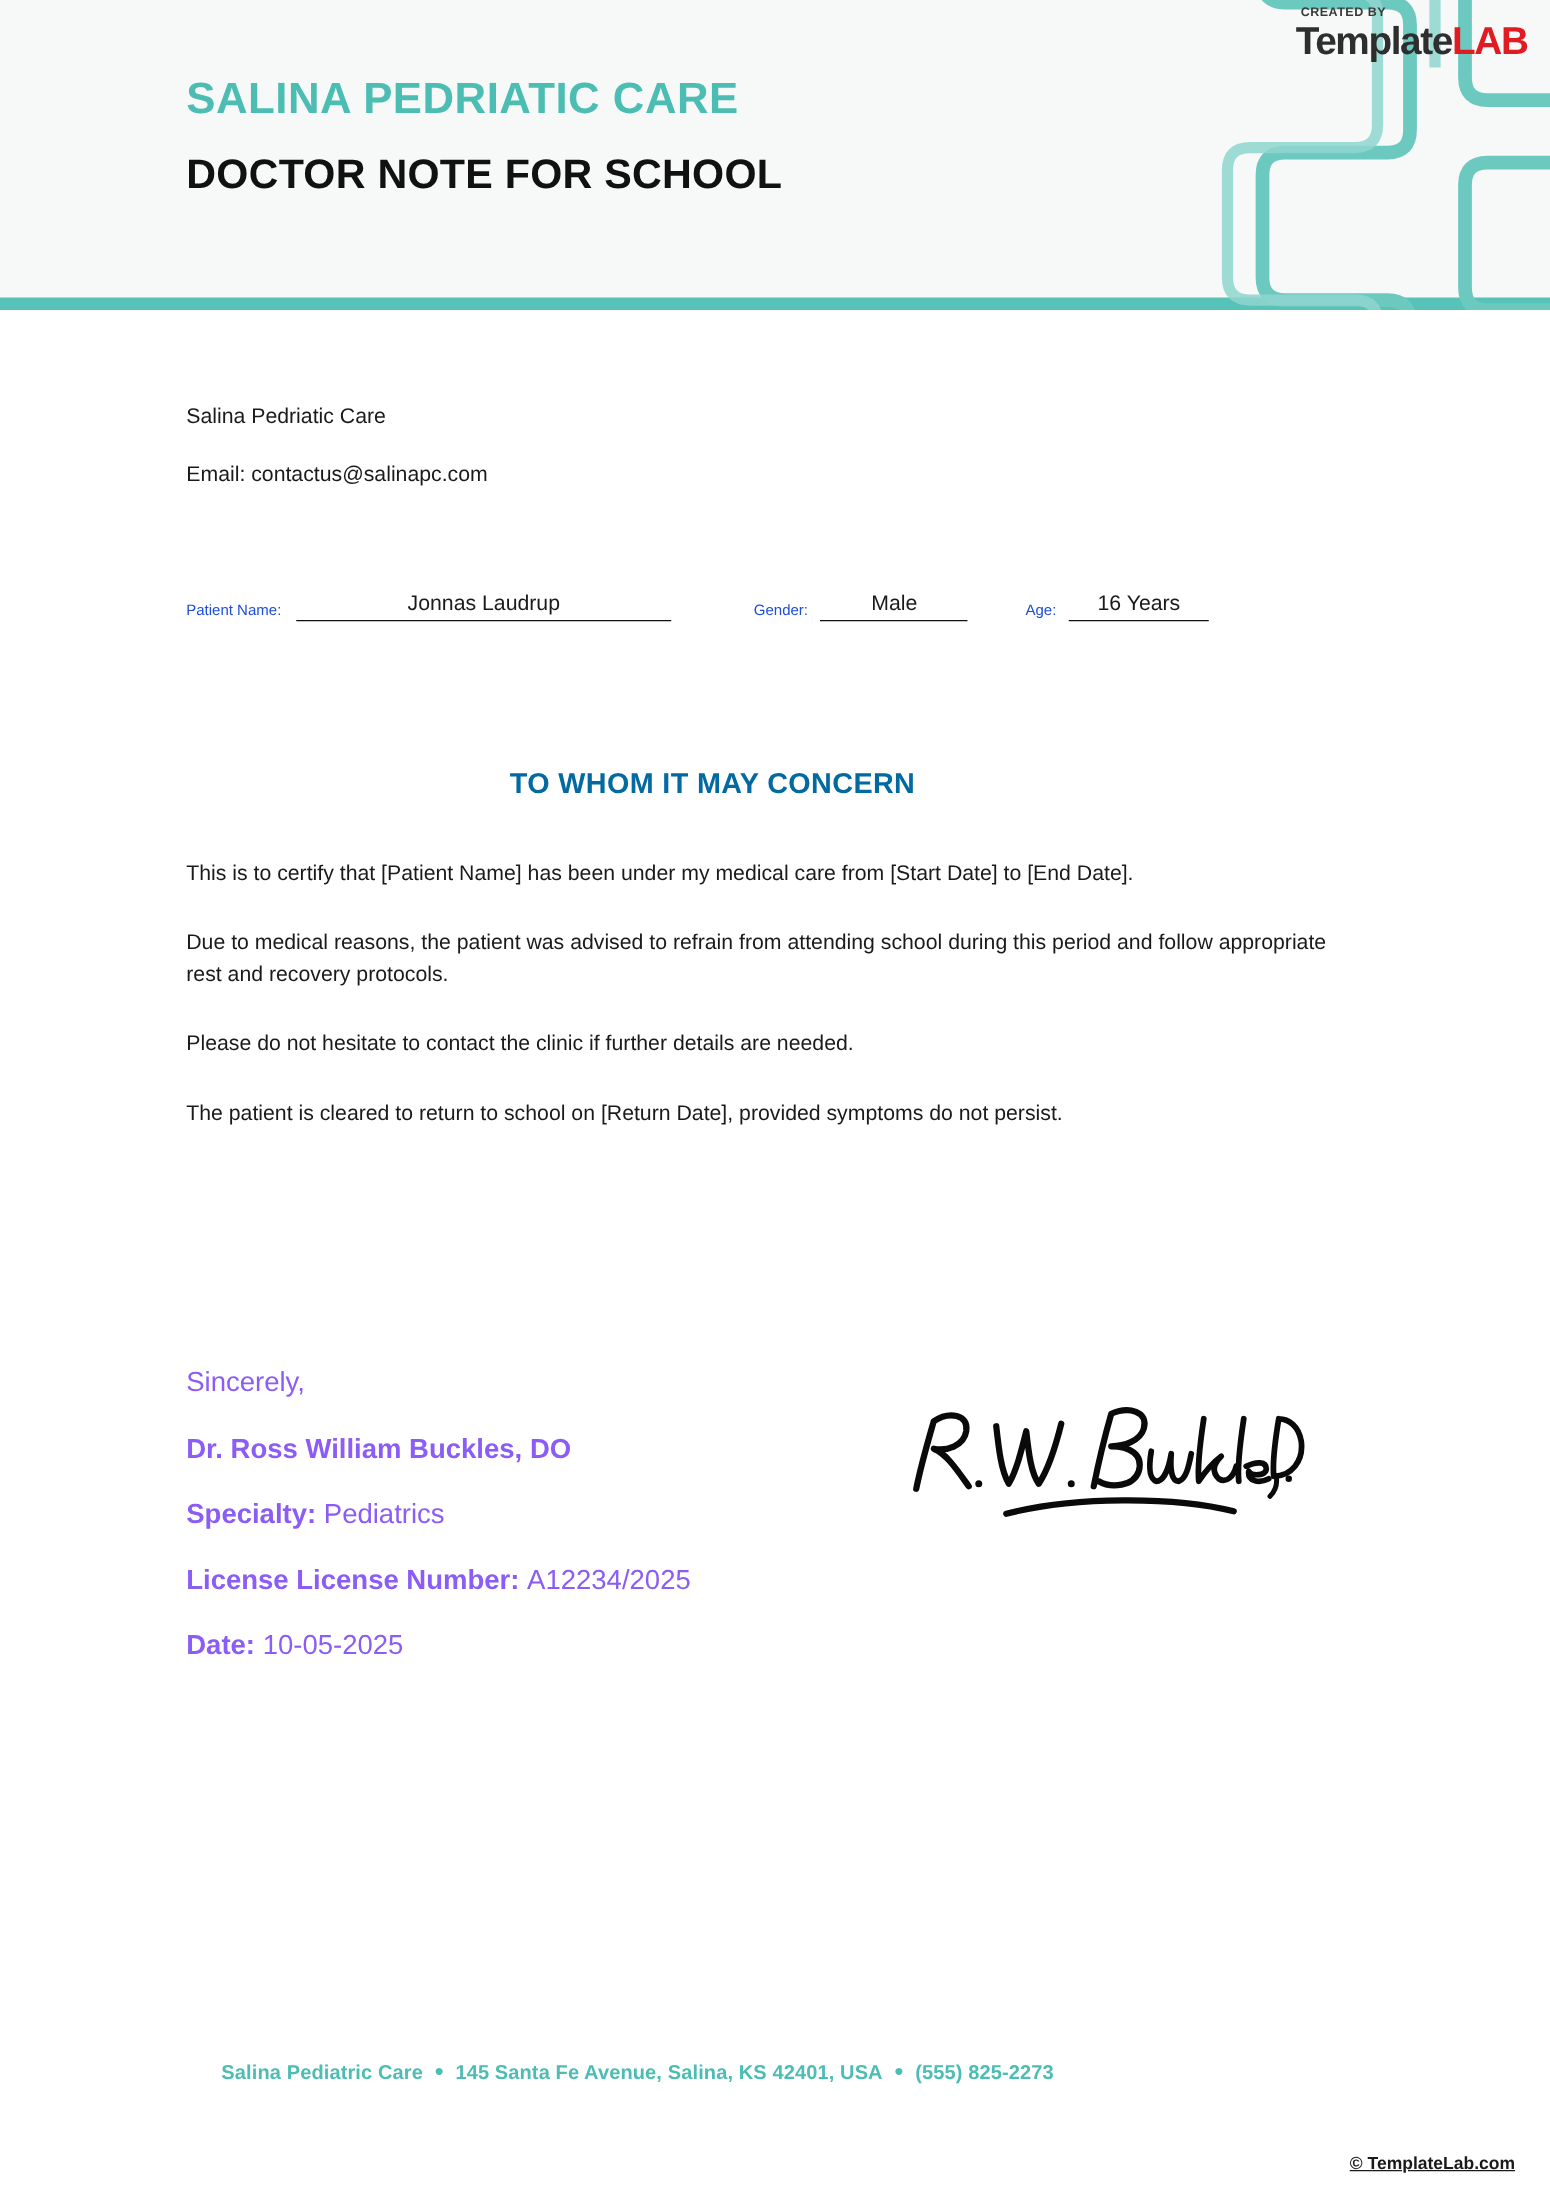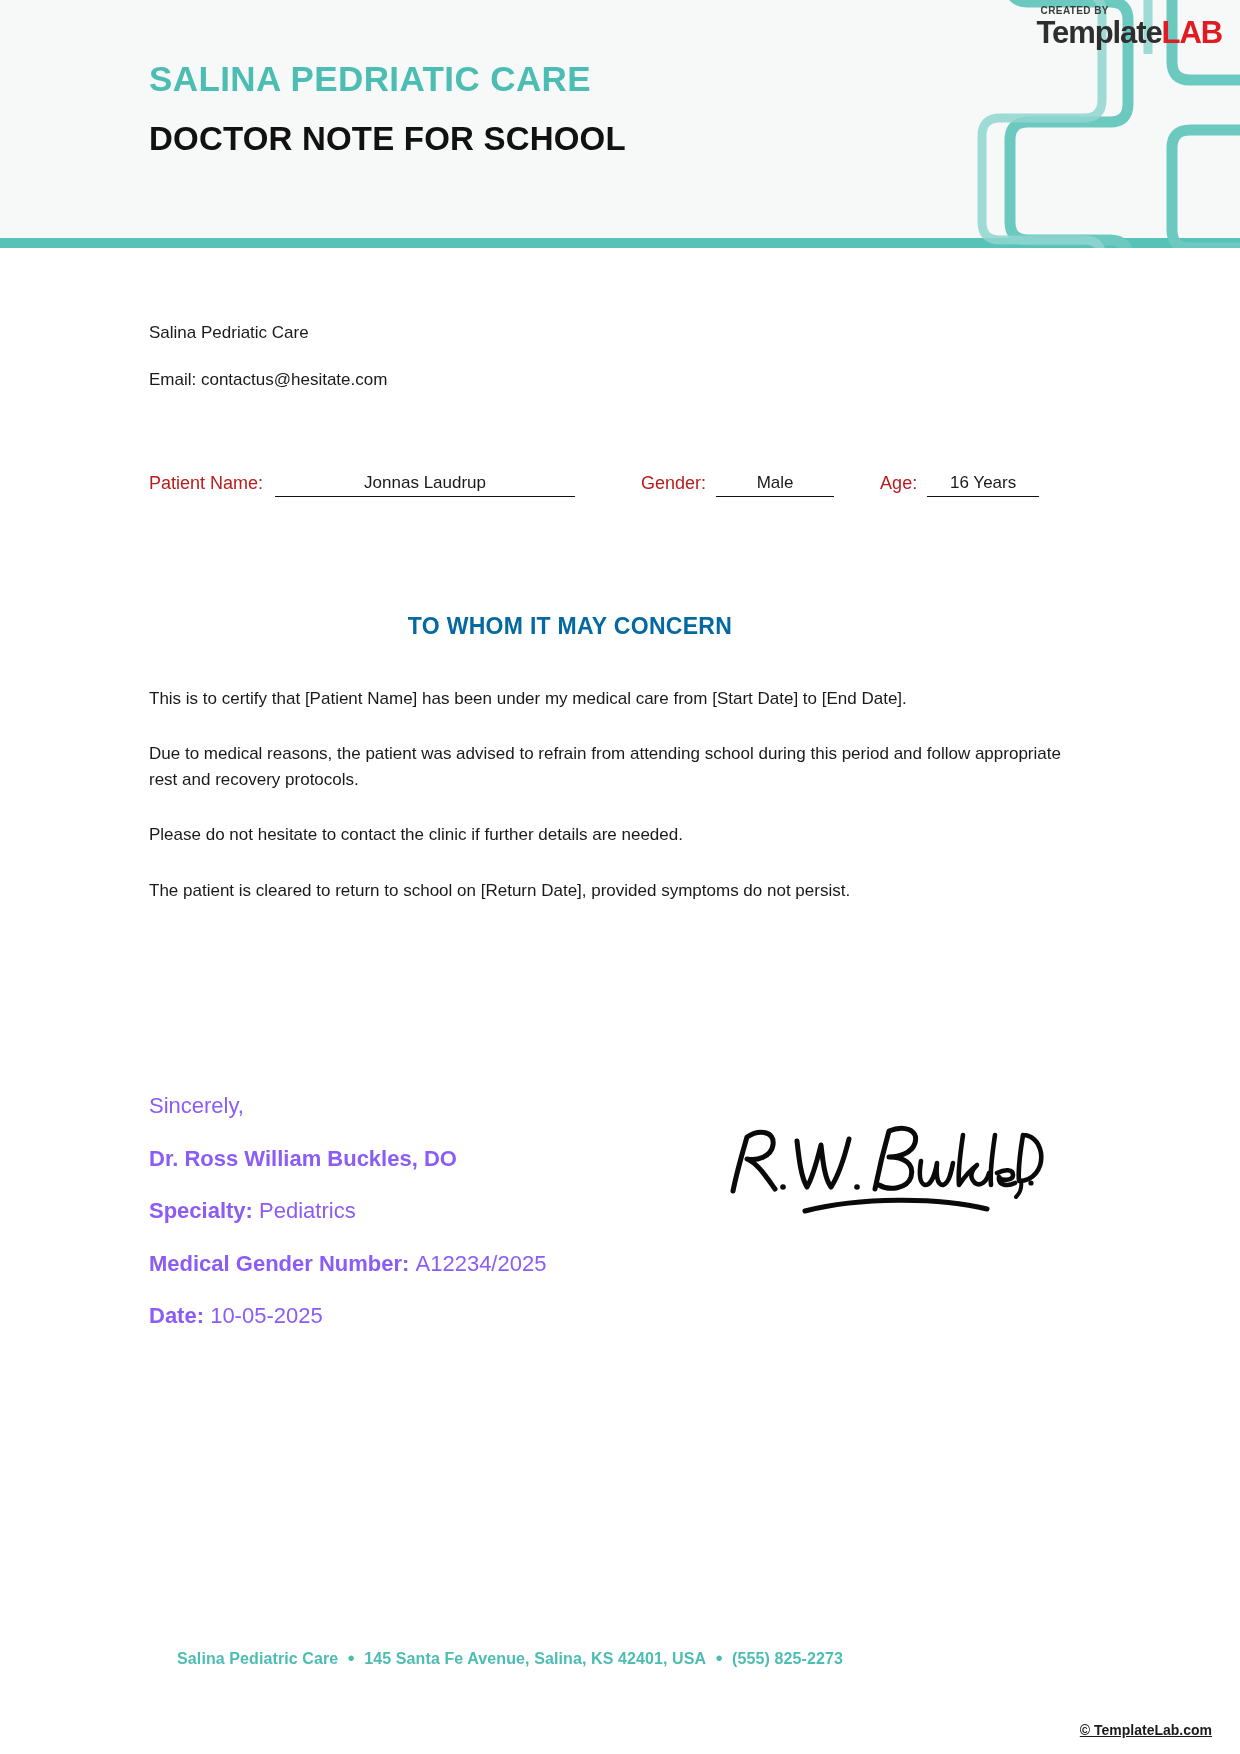--- a/index.html
+++ b/index.html
@@ -120,22 +120,22 @@
   }
 
   
   .patient-row {
     margin-top: 82px;
     display: flex;
     align-items: flex-end;
     white-space: nowrap;
   }
   .field-label {
-    font-size: 18px;
-    color: #b91c1c;
+    font-size: 12px;
+    color: #1d4ed8;
     line-height: 1.2;
     padding-bottom: 2px;
   }
   .field-value {
     font-size: 17px;
     color: #1a1a1a;
     line-height: 1.2;
     border-bottom: 1.6px solid #111;
     padding: 0 6px 3px 6px;
     text-align: center;
@@ -259,21 +259,21 @@
       <div class="tl-word"><span class="tl-template">Template</span><span class="tl-lab">LAB</span></div>
     </div>
 
     <div class="header-rule"></div>
   </div>
 
   <div class="body-area">
 
     <div class="contact-block">
       <div class="contact-line">Salina Pedriatic Care</div>
-      <div class="contact-line">Email: contactus@hesitate.com</div>
+      <div class="contact-line">Email: contactus@salinapc.com</div>
     </div>
 
     <div class="patient-row">
       <span class="field-label">Patient Name:</span>
       <span class="field-value fv-name">Jonnas Laudrup</span>
 
       <span class="gap-1"></span>
 
       <span class="field-label">Gender:</span>
       <span class="field-value fv-gender">Male</span>
@@ -295,21 +295,21 @@
     <p class="para"><span>The patient is cleared to return to school on </span><b>[Return Date]</b><span>, provided symptoms do not persist.</span></p>
 
     <div class="signoff">
 
       <div class="signoff-line">Sincerely,</div>
 
       <div class="signoff-line"><b>Dr. Ross William Buckles, DO</b></div>
 
       <div class="signoff-line"><b>Specialty:</b><span>&nbsp;</span><span>Pediatrics</span></div>
 
-      <div class="signoff-line"><b>Medical Gender Number:</b><span>&nbsp;</span><span>A12234/2025</span></div>
+      <div class="signoff-line"><b>License License Number:</b><span>&nbsp;</span><span>A12234/2025</span></div>
 
       <div class="signoff-line"><b>Date:</b><span>&nbsp;</span><span>10-05-2025</span></div>
 
       <div class="signature-wrap">
         <svg width="330" height="110" viewBox="0 0 330 110" xmlns="http://www.w3.org/2000/svg">
           <g fill="none" stroke="#0a0a0a" stroke-linecap="round" stroke-linejoin="round">
 
             <path d="M14 72 C 18 52, 24 32, 28 18 C 40 10, 56 12, 54 26 C 52 38, 38 42, 28 40
                      C 38 44, 46 56, 56 70" stroke-width="5"></path>
 

